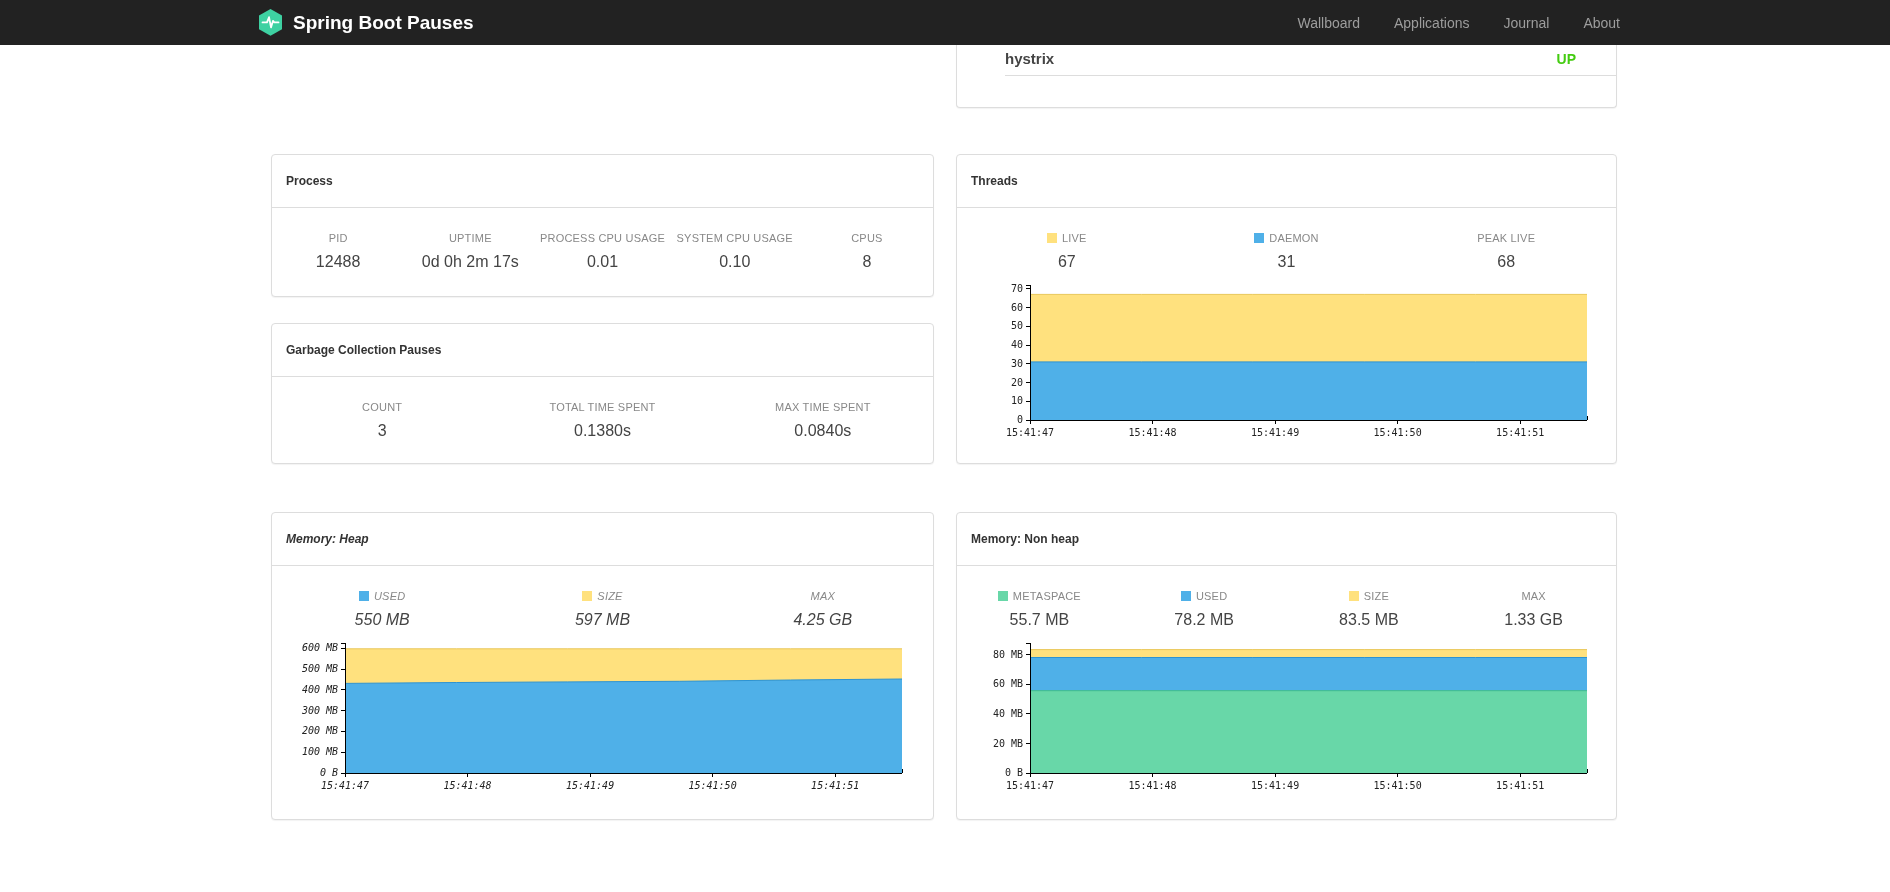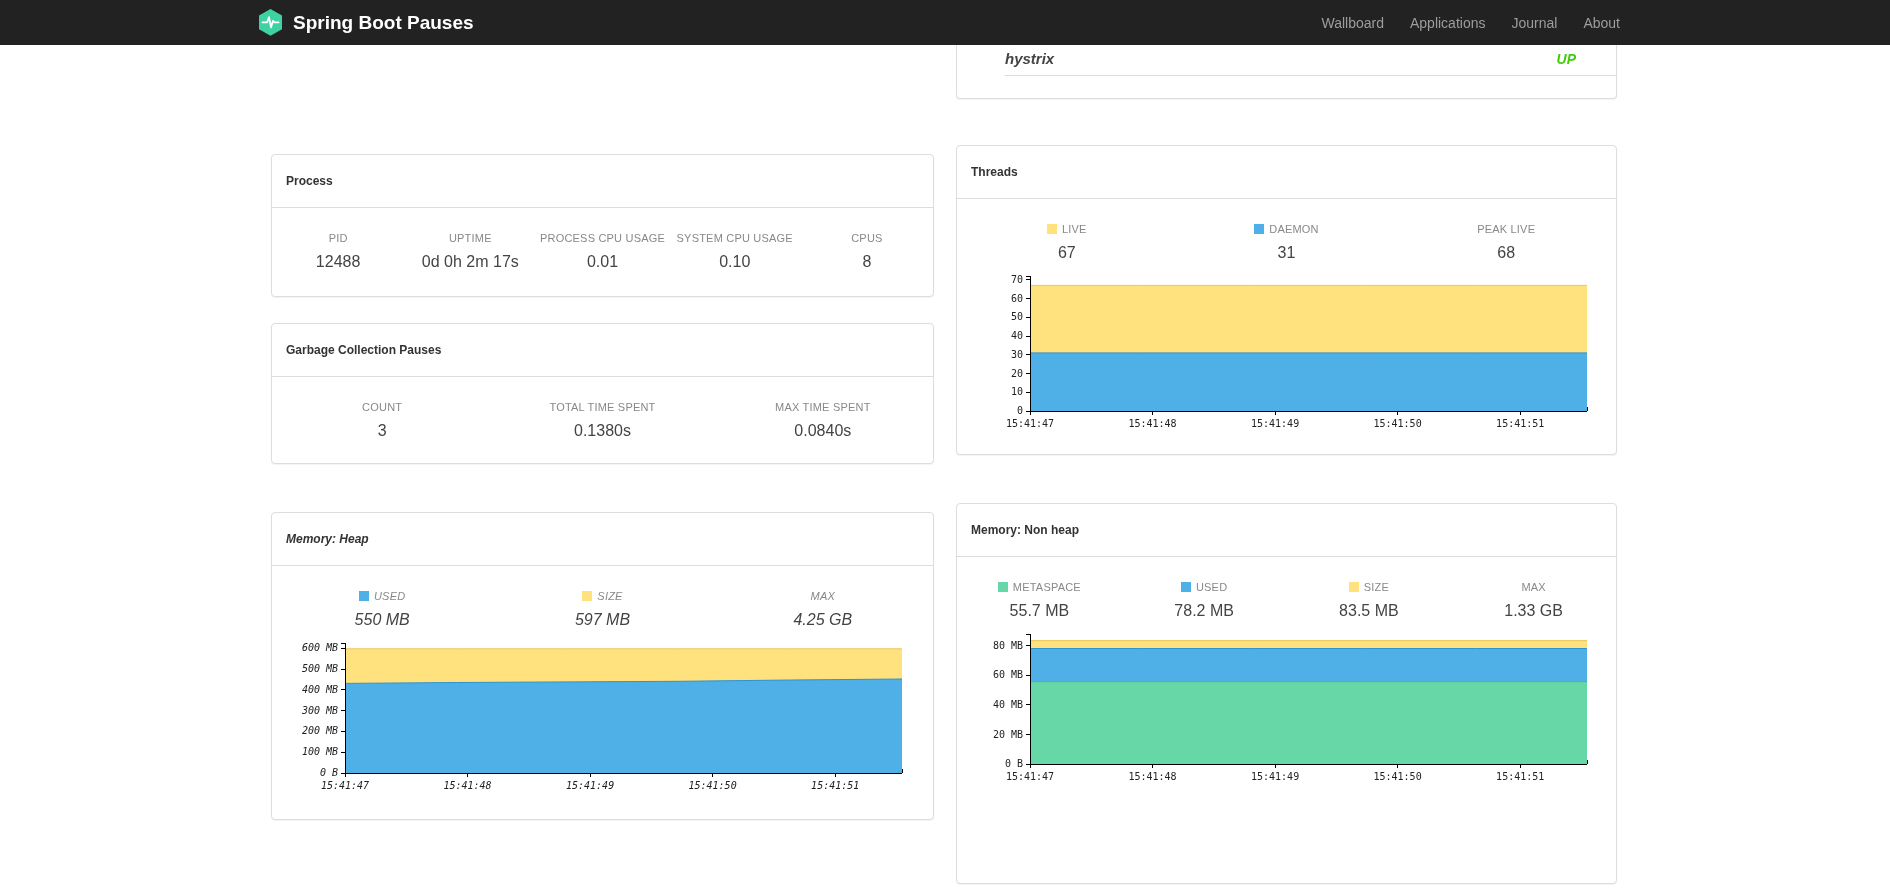--- a/index.html
+++ b/index.html
@@ -16,21 +16,21 @@
   .navbar { background:#222; height:45px; width:100%; }
   .nav-inner {
     width:1376px; margin:0 auto; height:100%;
     display:flex; align-items:center; justify-content:space-between;
   }
   .brand {
     display:flex; align-items:center; gap:9px;
     color:#fff; font-size:19px; font-weight:bold; text-decoration:none;
   }
   .brand-icon { display:inline-flex; }
-  .nav-items { display:flex; align-items:center; }
+  .nav-items { display:flex; align-items:center;gap:8px; }
   .nav-items a {
     color:#9d9d9d; font-size:14px; text-decoration:none; padding:0 13px;
   }
 
   
   .container { width:1348px; margin:0 auto; display:flex; gap:22px; }
   .col { width:663px; display:flex; flex-direction:column; }
 
   
   .panel {
@@ -39,27 +39,26 @@
   }
   .panel-heading {
     height:53px; display:flex; align-items:center; padding:0 14px;
     border-bottom:1px solid #ddd; font-weight:bold; font-size:12px; color:#333;
   }
 
   .panel-process { height:143px; margin-top:109px; }
   .panel-gc      { height:141px; margin-top:26px; }
   .panel-heap    { height:308px; margin-top:48px;font-style:italic; }
   .panel-threads { height:310px; margin-top:46px; }
-  .panel-nonheap { height:381px; margin-top:48px; }
+  .panel-nonheap { height:308px; margin-top:48px; }
 
   
   .panel-app {
-    height:54px; border-top:none; border-radius:0 0 4px 4px;
+    height:63px; border-top:none; border-radius:0 0 4px 4px;
     overflow:hidden;
-    font-style:italic;
   }
   .app-row {
     margin-left:48px; border-bottom:1px solid #ddd;
     display:flex; align-items:center; justify-content:space-between;
     padding:5px 40px 8px 0;
   }
   .app-name { font-size:15px; font-weight:600; color:#444; }
   .app-status { font-size:14px; font-weight:bold; }
 
   

